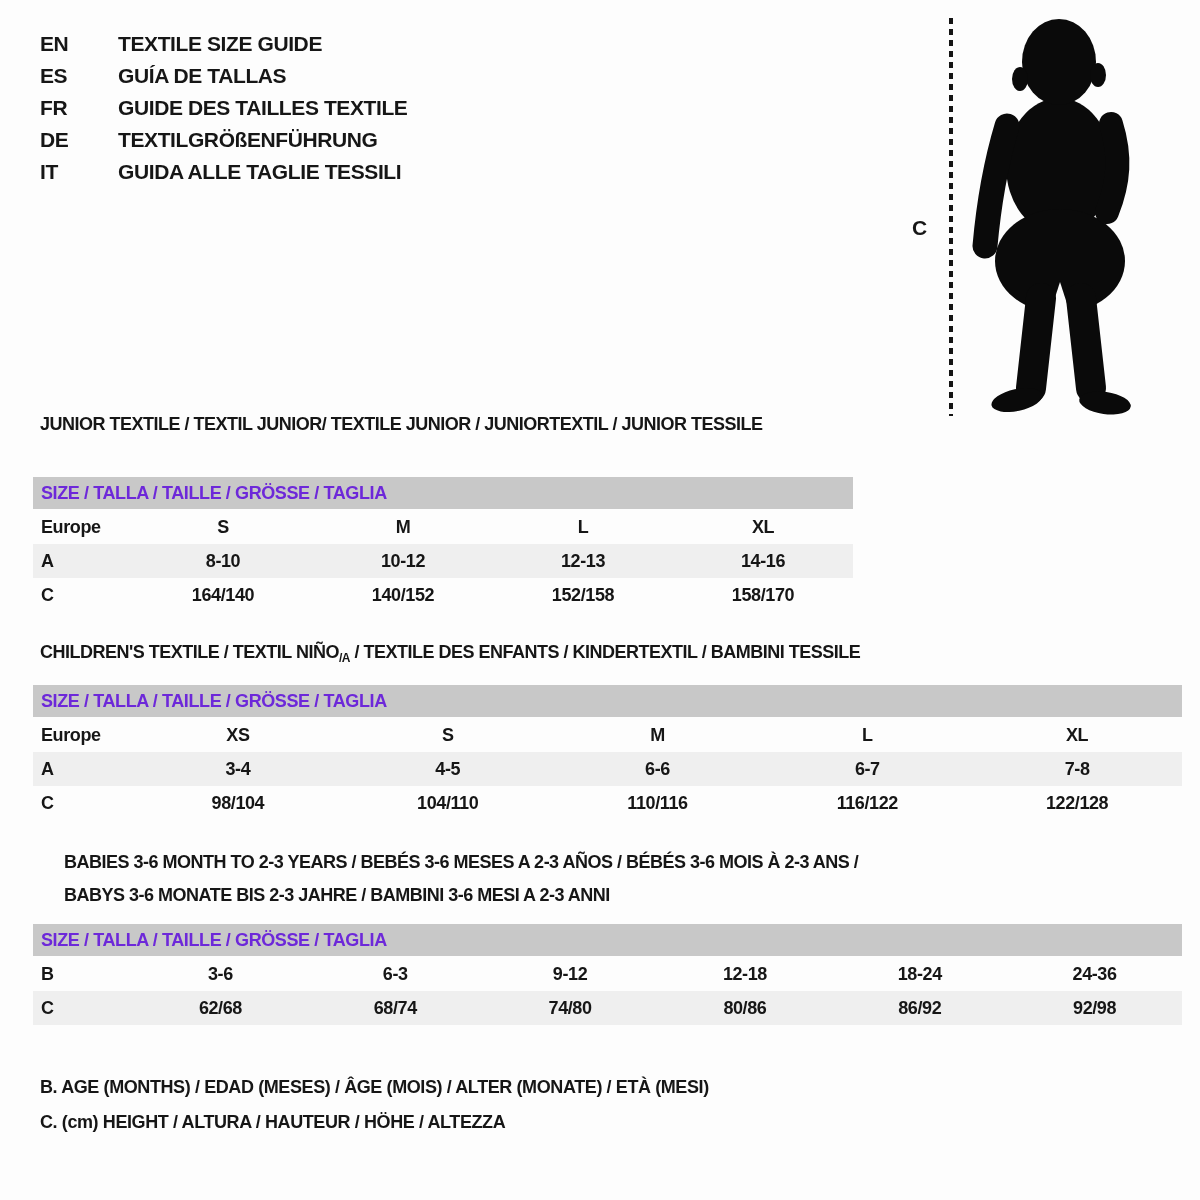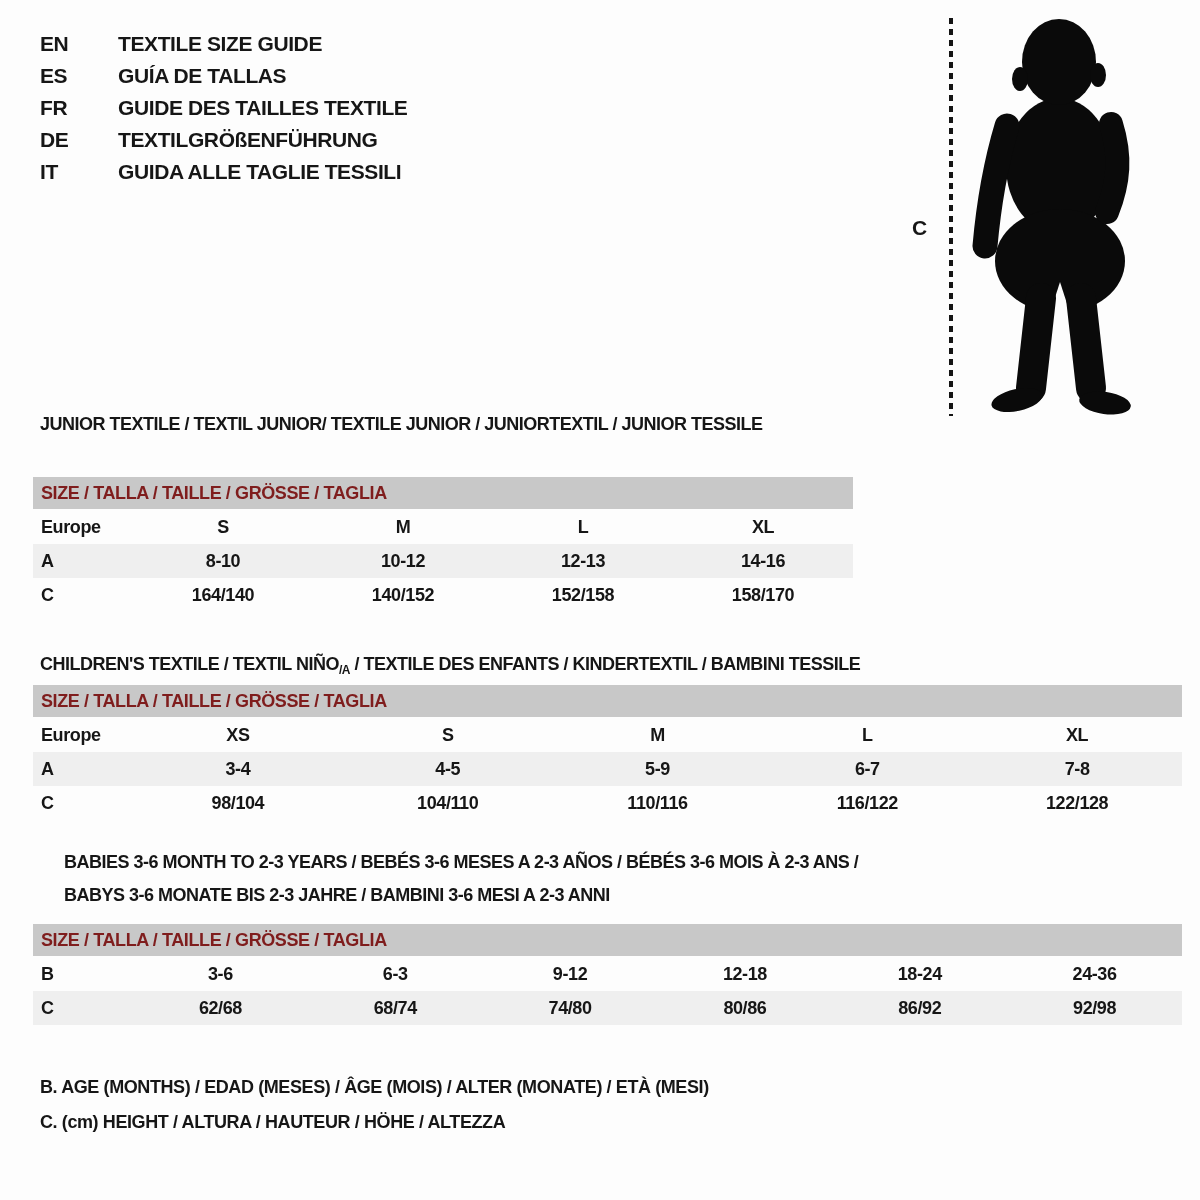--- a/index.html
+++ b/index.html
@@ -23,35 +23,35 @@
   
   .figure-svg { position: absolute; left: 900px; top: 10px; }
   .c-label { position: absolute; left: 912px; top: 216px; font-size: 21px; }
 
   
   .section-heading {
     position: absolute; left: 40px;
     font-size: 18px; letter-spacing: -0.5px; white-space: nowrap;
   }
   .heading-junior { top: 414px; }
-  .heading-children { top: 642px; margin-top: 12px; }
+  .heading-children { top: 642px; }
   .heading-babies { top: 846px; line-height: 33px; margin-left: 24px; }
   .sub-script { font-size: 12px; vertical-align: -4px; }
 
   
   .size-table {
     position: absolute; left: 33px;
     border-collapse: collapse; table-layout: fixed;
     font-size: 18px; font-weight: 700; letter-spacing: -0.4px;
   }
   .table-junior   { top: 477px; width: 820px; }
   .table-children { top: 685px; width: 1149px; }
   .table-babies   { top: 924px; width: 1149px; }
   .size-table th.band {
-    background: #c8c8c8; color: #7f1d1d;
+    background: #c8c8c8; color: #6d28d9;
     text-align: left; height: 33px; padding: 0 0 0 8px;
     font-size: 18px; border-bottom: 2px solid #fdfdfd;
   }
   .size-table td { height: 34px; text-align: center; padding: 0; }
   .size-table td.rowlabel { text-align: left; padding-left: 8px; }
   .size-table tr.stripe td { background: #efefef; }
 
   
   .legend { position: absolute; left: 40px; top: 1070px; }
   .legend-line { height: 35px; line-height: 35px; font-size: 18px; letter-spacing: -0.4px; white-space: nowrap; }
@@ -165,21 +165,21 @@
         <td>XS</td>
         <td>S</td>
         <td>M</td>
         <td>L</td>
         <td>XL</td>
       </tr>
       <tr class="stripe">
         <td class="rowlabel">A</td>
         <td>3-4</td>
         <td>4-5</td>
-        <td>5-9</td>
+        <td>6-6</td>
         <td>6-7</td>
         <td>7-8</td>
       </tr>
       <tr>
         <td class="rowlabel">C</td>
         <td>98/104</td>
         <td>104/110</td>
         <td>110/116</td>
         <td>116/122</td>
         <td>122/128</td>

